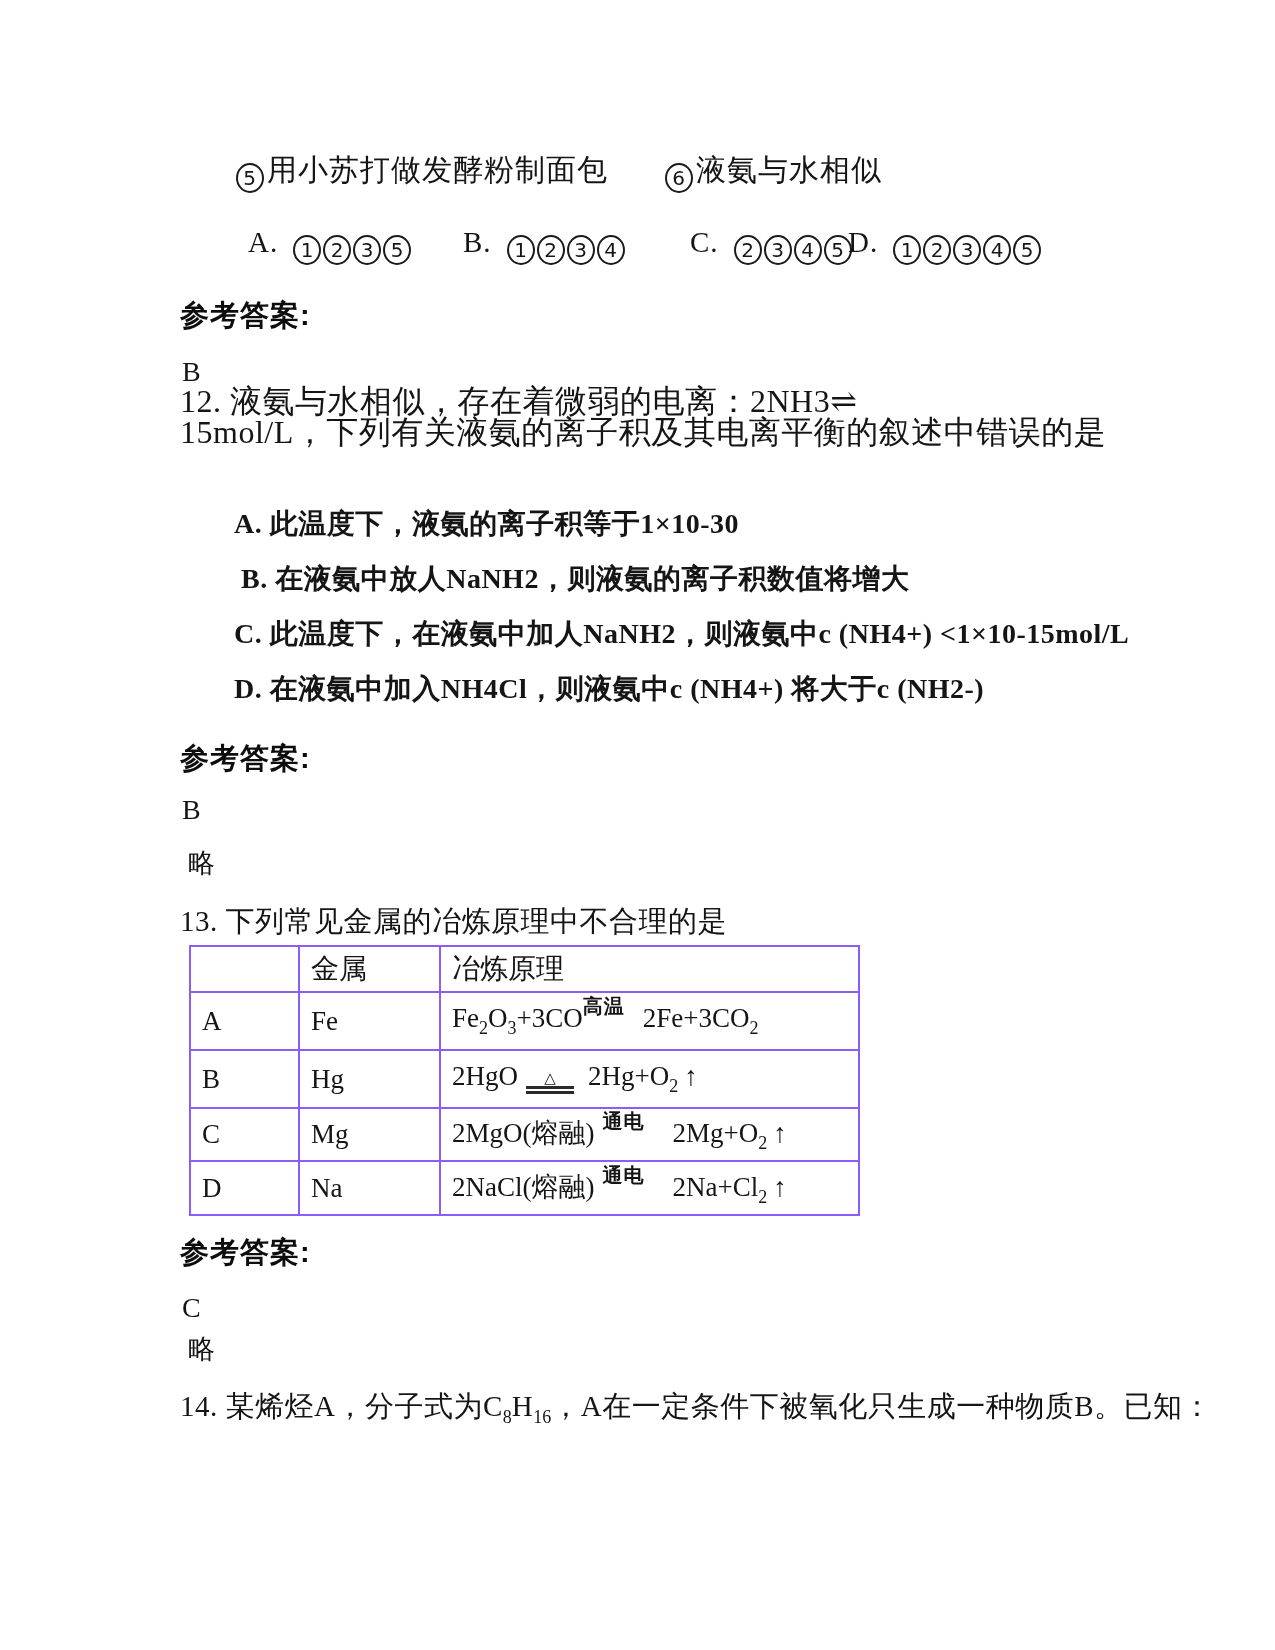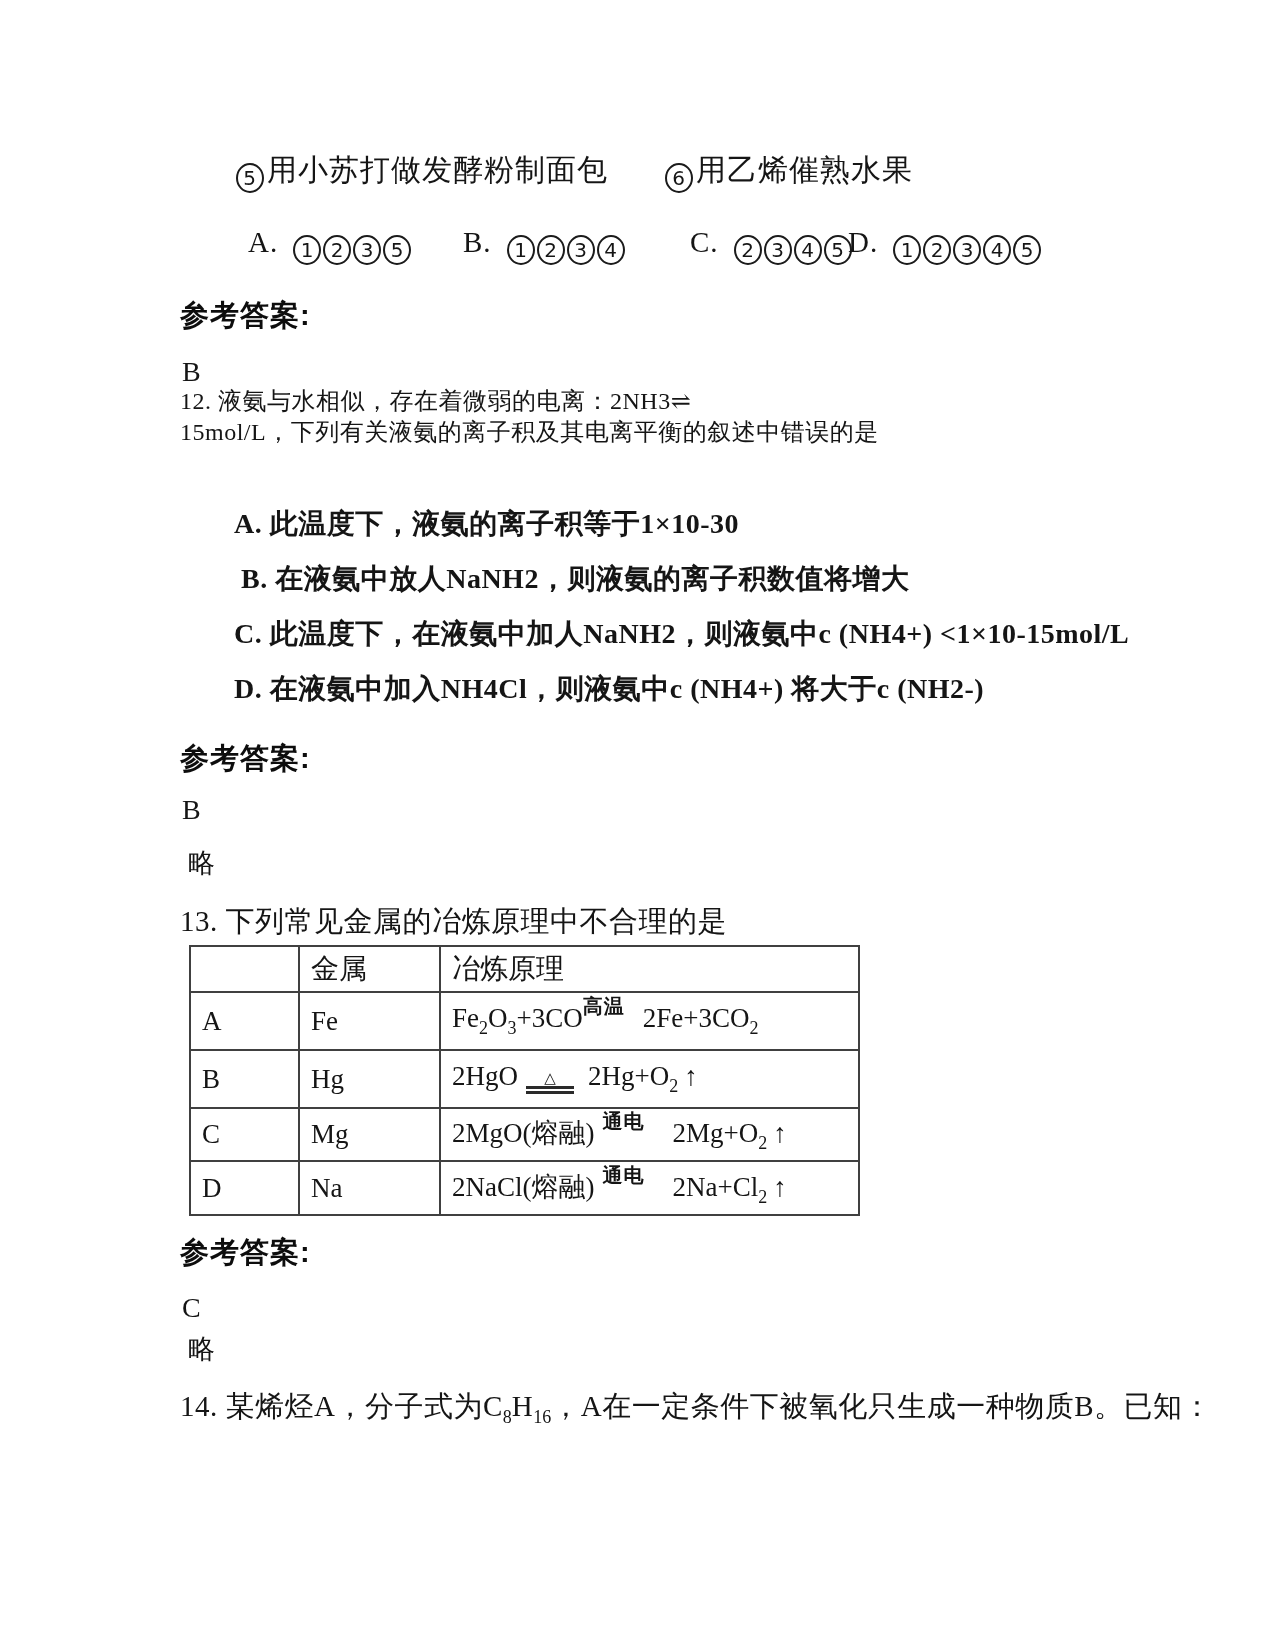--- a/index.html
+++ b/index.html
@@ -23,30 +23,30 @@
   .item-line{font-size:30px;letter-spacing:1px;}
   .item-line .cnum{margin-right:3px;}
   .choice{font-size:29px;}
   .choice .letter{margin-right:14px;letter-spacing:1px;}
   .ref-label{
     font-family:"Liberation Sans","DejaVu Sans",sans-serif;
     font-weight:bold;font-size:29px;letter-spacing:1px;color:#0d0d0d;
   }
   .ans{font-size:28px;}
   .note{font-size:27px;}
-  .stem{font-size:24px;line-height:31px;letter-spacing:0.5px;}
+  .stem{font-size:32px;line-height:31px;letter-spacing:0.5px;}
   .optline{font-size:28px;letter-spacing:0.5px;font-weight:bold;}
   .qline{font-size:29px;letter-spacing:0.5px;text-align:center;}
   
   table.melt{
     border-collapse:collapse;table-layout:fixed;
     position:absolute;left:189px;top:945px;width:669px;
   }
   table.melt td{
-    border:2px solid #404040;vertical-align:middle;
+    border:2px solid #8b5cf6;vertical-align:middle;
     font-size:27px;padding:0 0 0 11px;overflow:hidden;
   }
   table.melt col.c1{width:109px;}
   table.melt col.c2{width:141px;}
   table.melt col.c3{width:419px;}
   tr.hdr td{height:44px;font-size:28px;}
   tr.r1 td{height:56px;}
   tr.r2 td{height:56px;}
   tr.r3 td{height:51px;}
   tr.r4 td{height:52px;}
@@ -66,21 +66,21 @@
   .eq .delta-sym .tri{display:block;font-size:15px;line-height:15px;font-family:"DejaVu Sans",sans-serif;}
   .eq .delta-sym .dl{display:block;height:8px;border-top:3px solid #2a2a2a;border-bottom:3px solid #2a2a2a;box-sizing:border-box;}
 </style>
 </head>
 <body>
 
 <div class="abs item-line" style="left:235px;top:150px;">
   <span class="cnum">5</span><span>用小苏打做发酵粉制面包</span>
 </div>
 <div class="abs item-line" style="left:664px;top:150px;">
-  <span class="cnum">6</span><span>用乙烯催熟水果</span>
+  <span class="cnum">6</span><span>液氨与水相似</span>
 </div>
 
 <div class="abs" style="left:0;top:226px;width:1275px;">
   <span class="abs choice" style="left:236px;top:0;margin-left:12px;">
     <span class="letter">A.</span><span><span class="cnum">1</span><span class="cnum">2</span><span class="cnum">3</span><span class="cnum">5</span></span>
   </span>
   <span class="abs choice" style="left:463px;top:0;">
     <span class="letter">B.</span><span><span class="cnum">1</span><span class="cnum">2</span><span class="cnum">3</span><span class="cnum">4</span></span>
   </span>
   <span class="abs choice" style="left:690px;top:0;">

